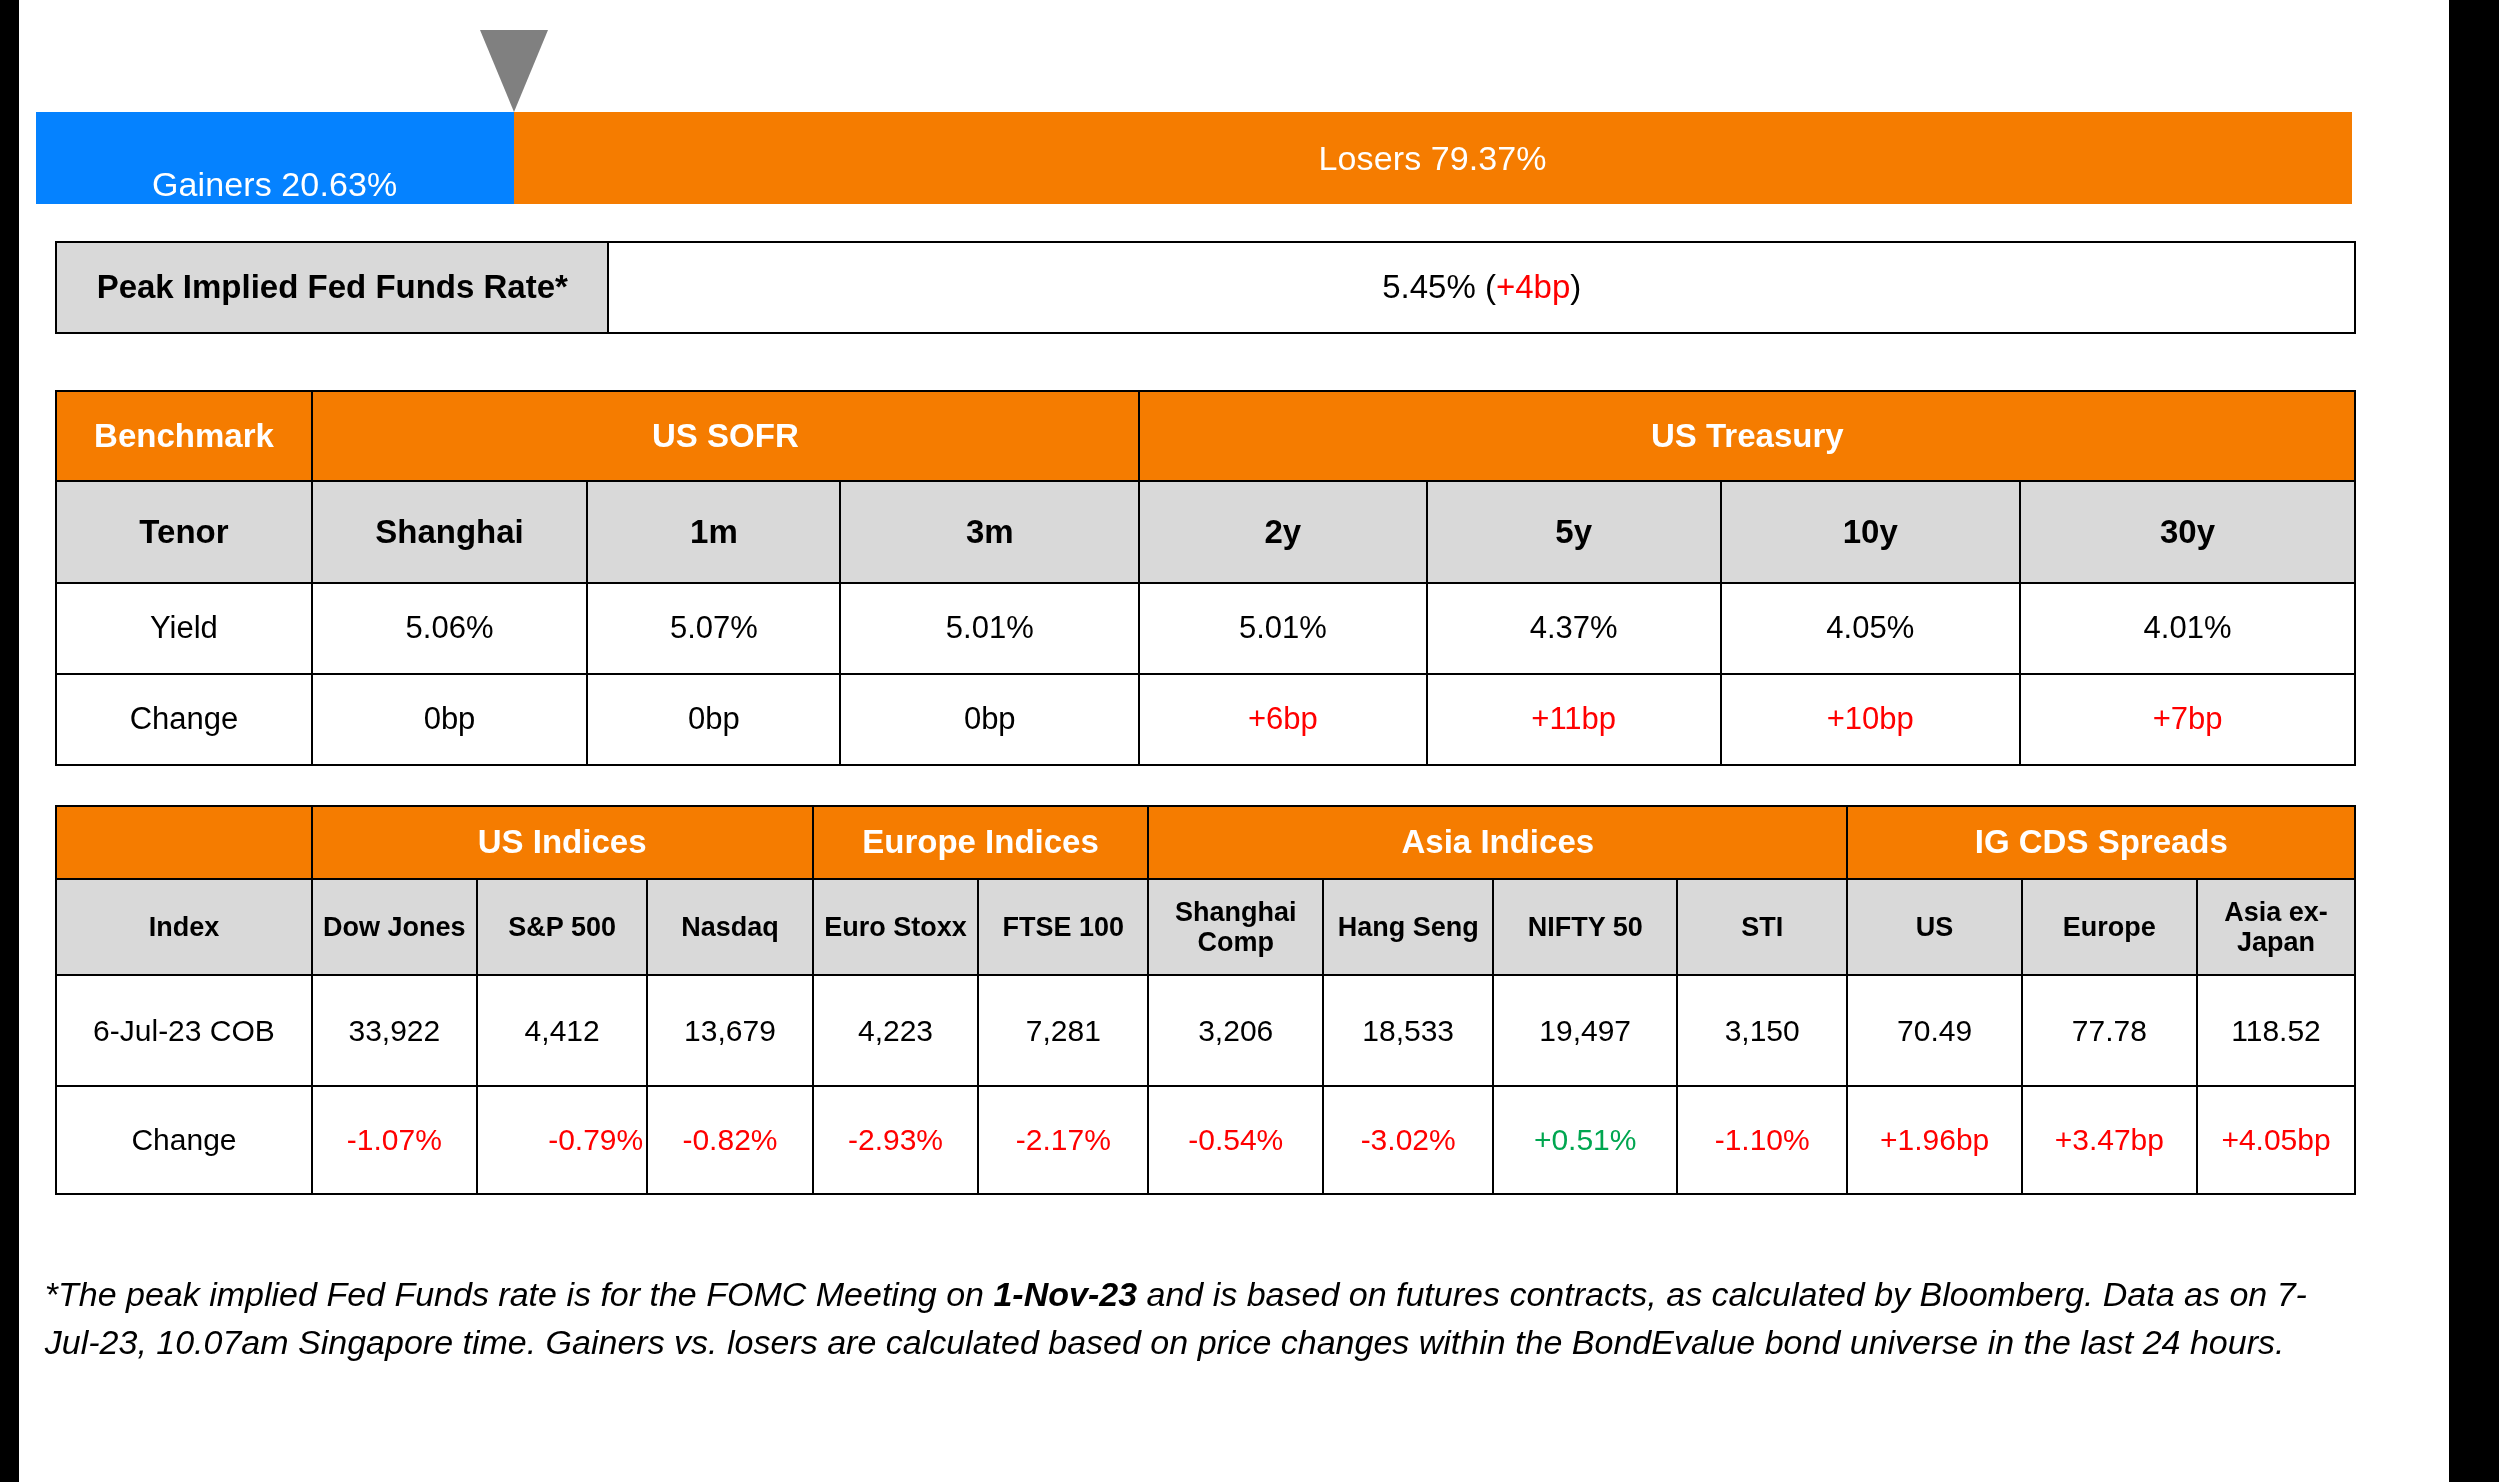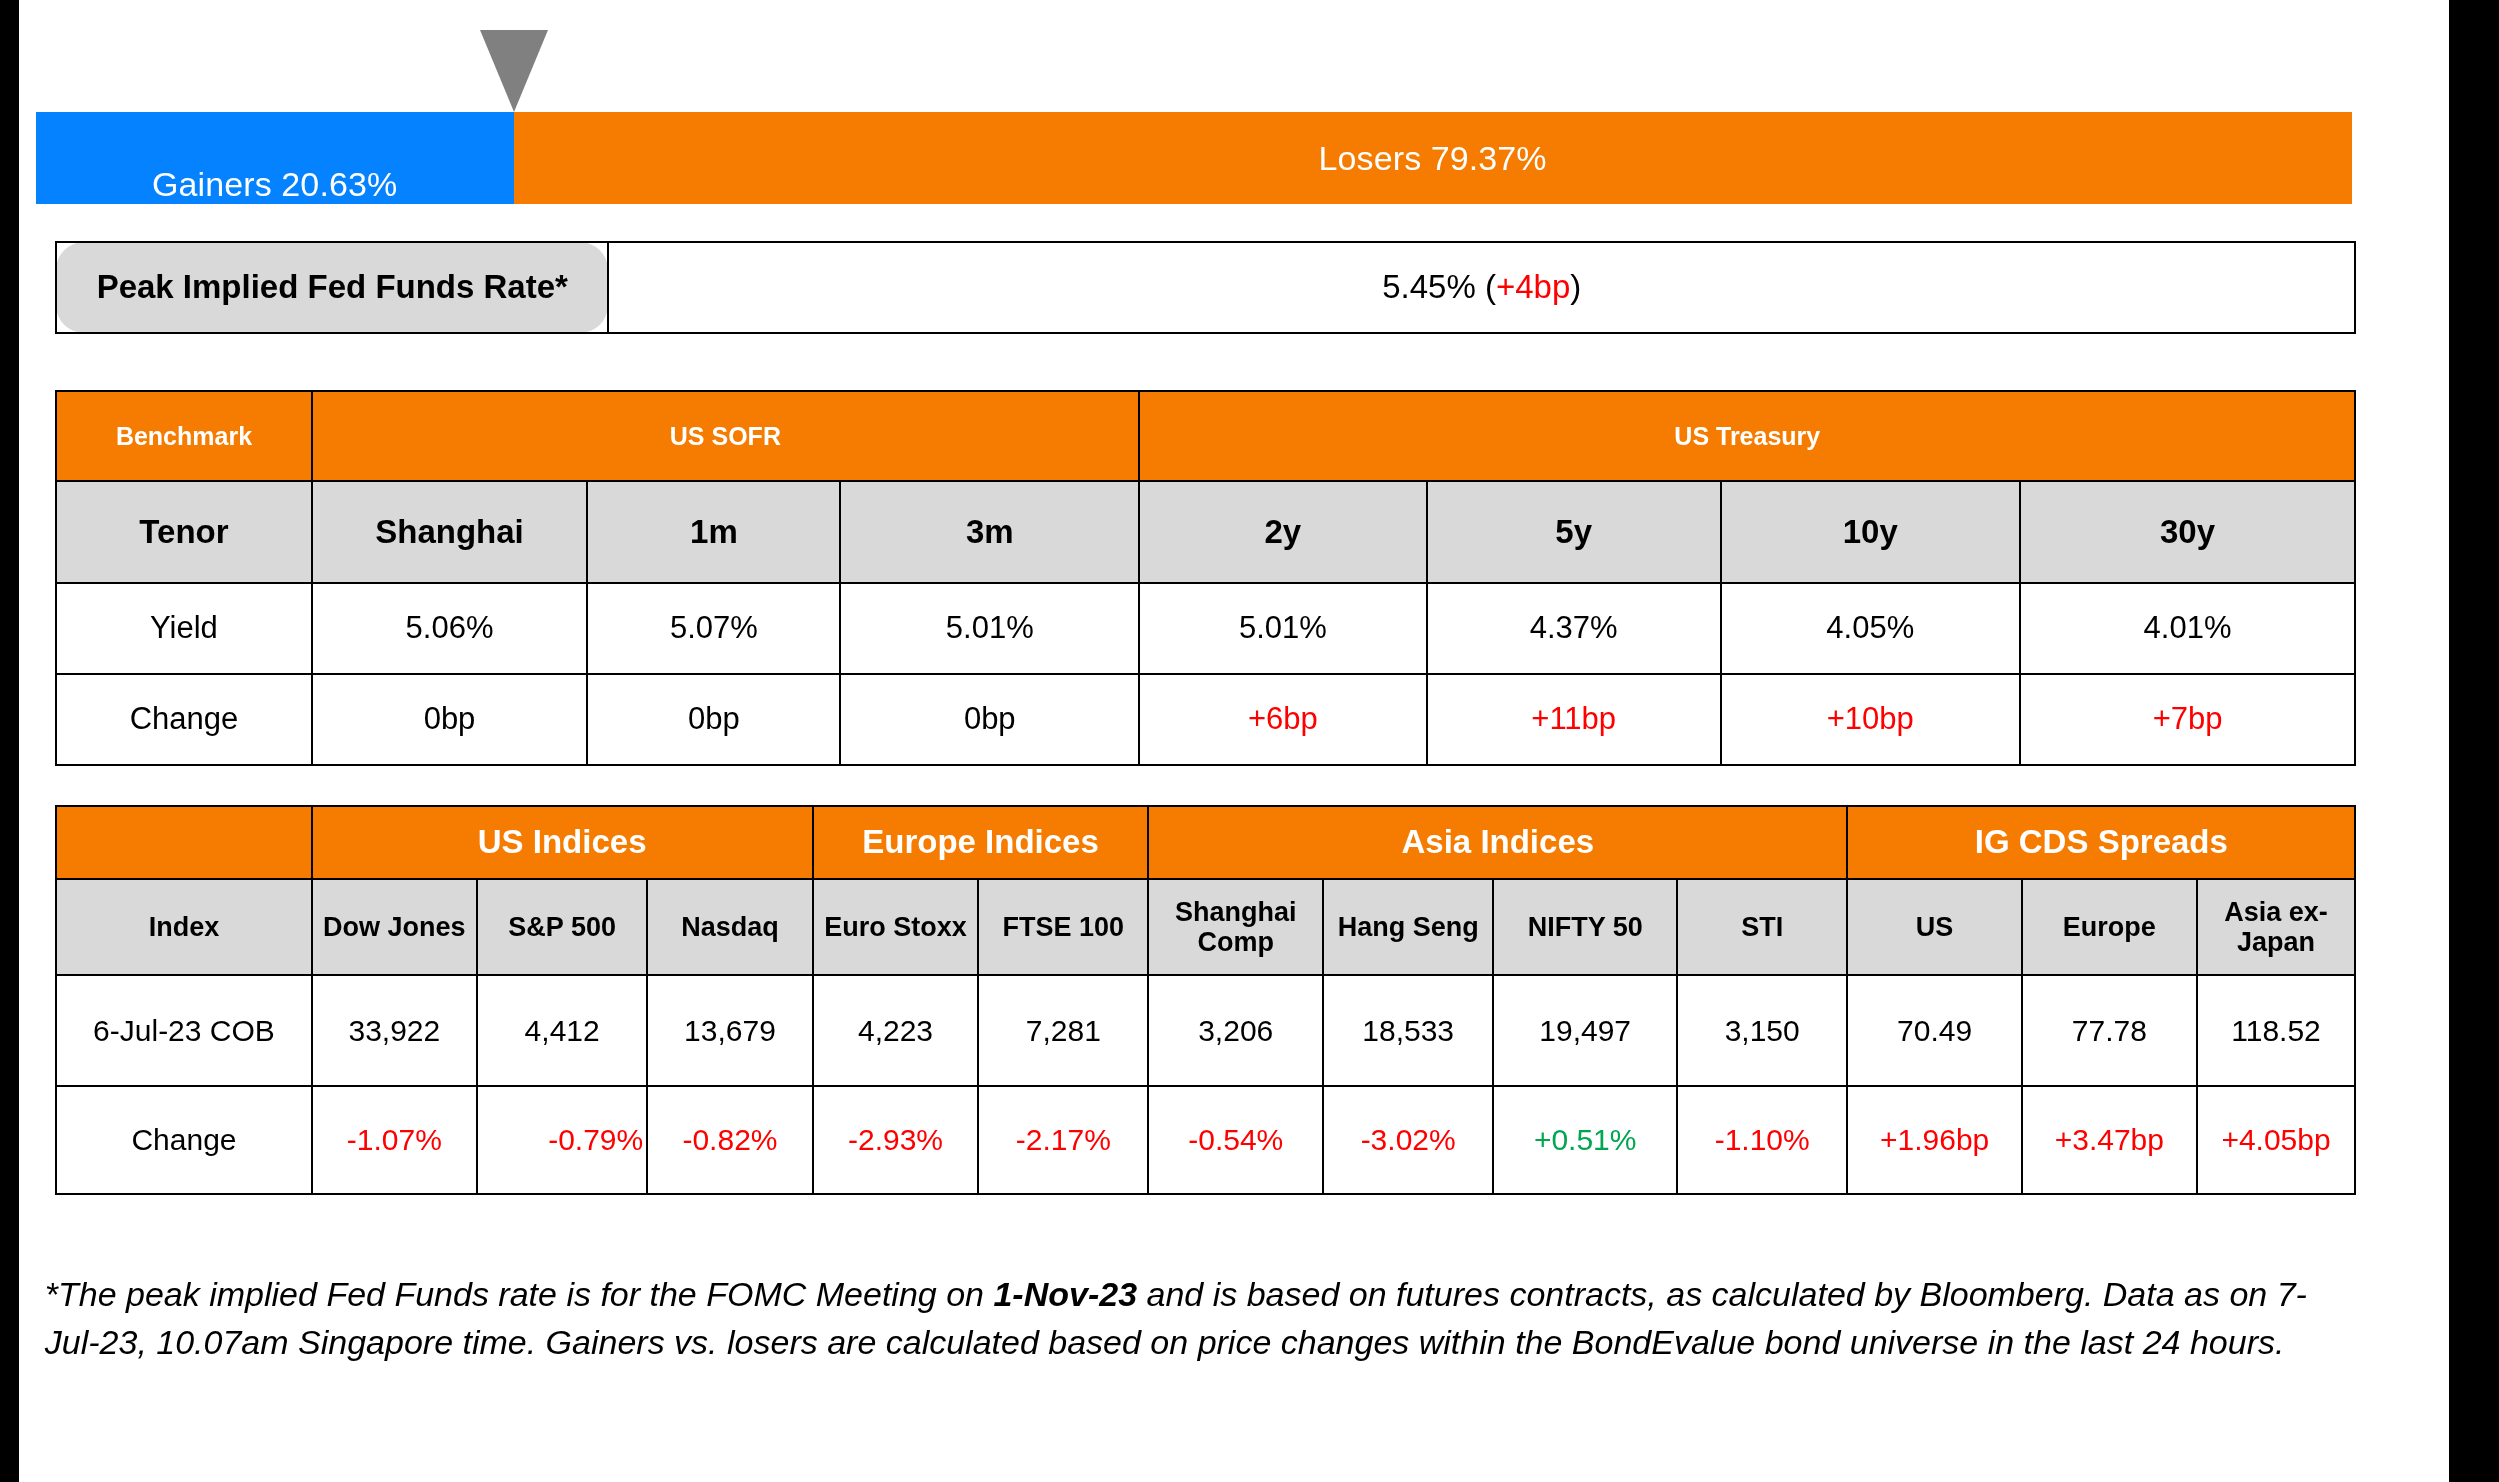--- a/index.html
+++ b/index.html
@@ -94,30 +94,30 @@
   .red    { color: #ff0000; }
 
   
   #peak-table {
     left: 36px;
     top: 241px;
     width: 2301px;
     height: 93px;
   }
   #peak-table td { font-size: 33px; }
-  #peak-label { font-weight: 700; font-size: 34px; border-radius: 28px; }
+  #peak-label { font-weight: 700; font-size: 34px; }
 
   
   #bench-table {
     left: 36px;
     top: 390px;
     width: 2301px;
   }
   #bench-table td { height: 91px; font-size: 31px; }
-  #bench-table tr.hdr td  { height: 90px; font-size: 25px; }
+  #bench-table tr.hdr td  { height: 90px; font-size: 33px; }
   #bench-table tr.tenor td { height: 102px; font-weight: 700; font-size: 33px; }
 
   
   #idx-table {
     left: 36px;
     top: 805px;
     width: 2301px;
   }
   #idx-table td { font-size: 28px; }
   #idx-table tr.grp td   { height: 73px; font-size: 33px; }

